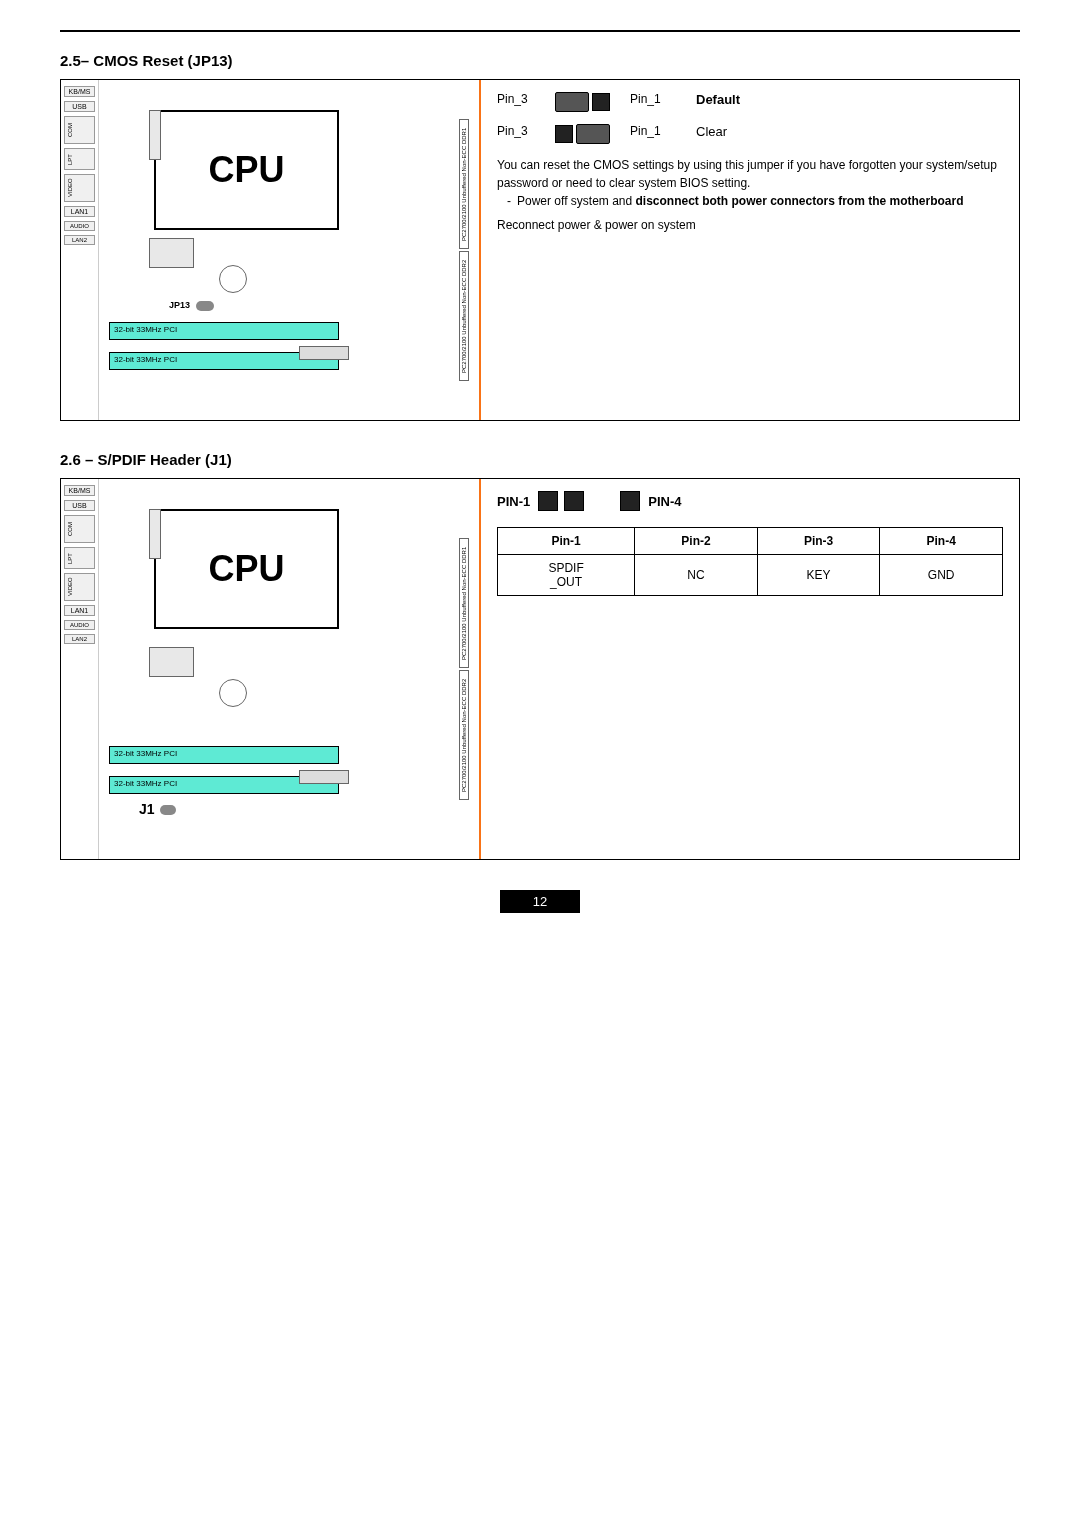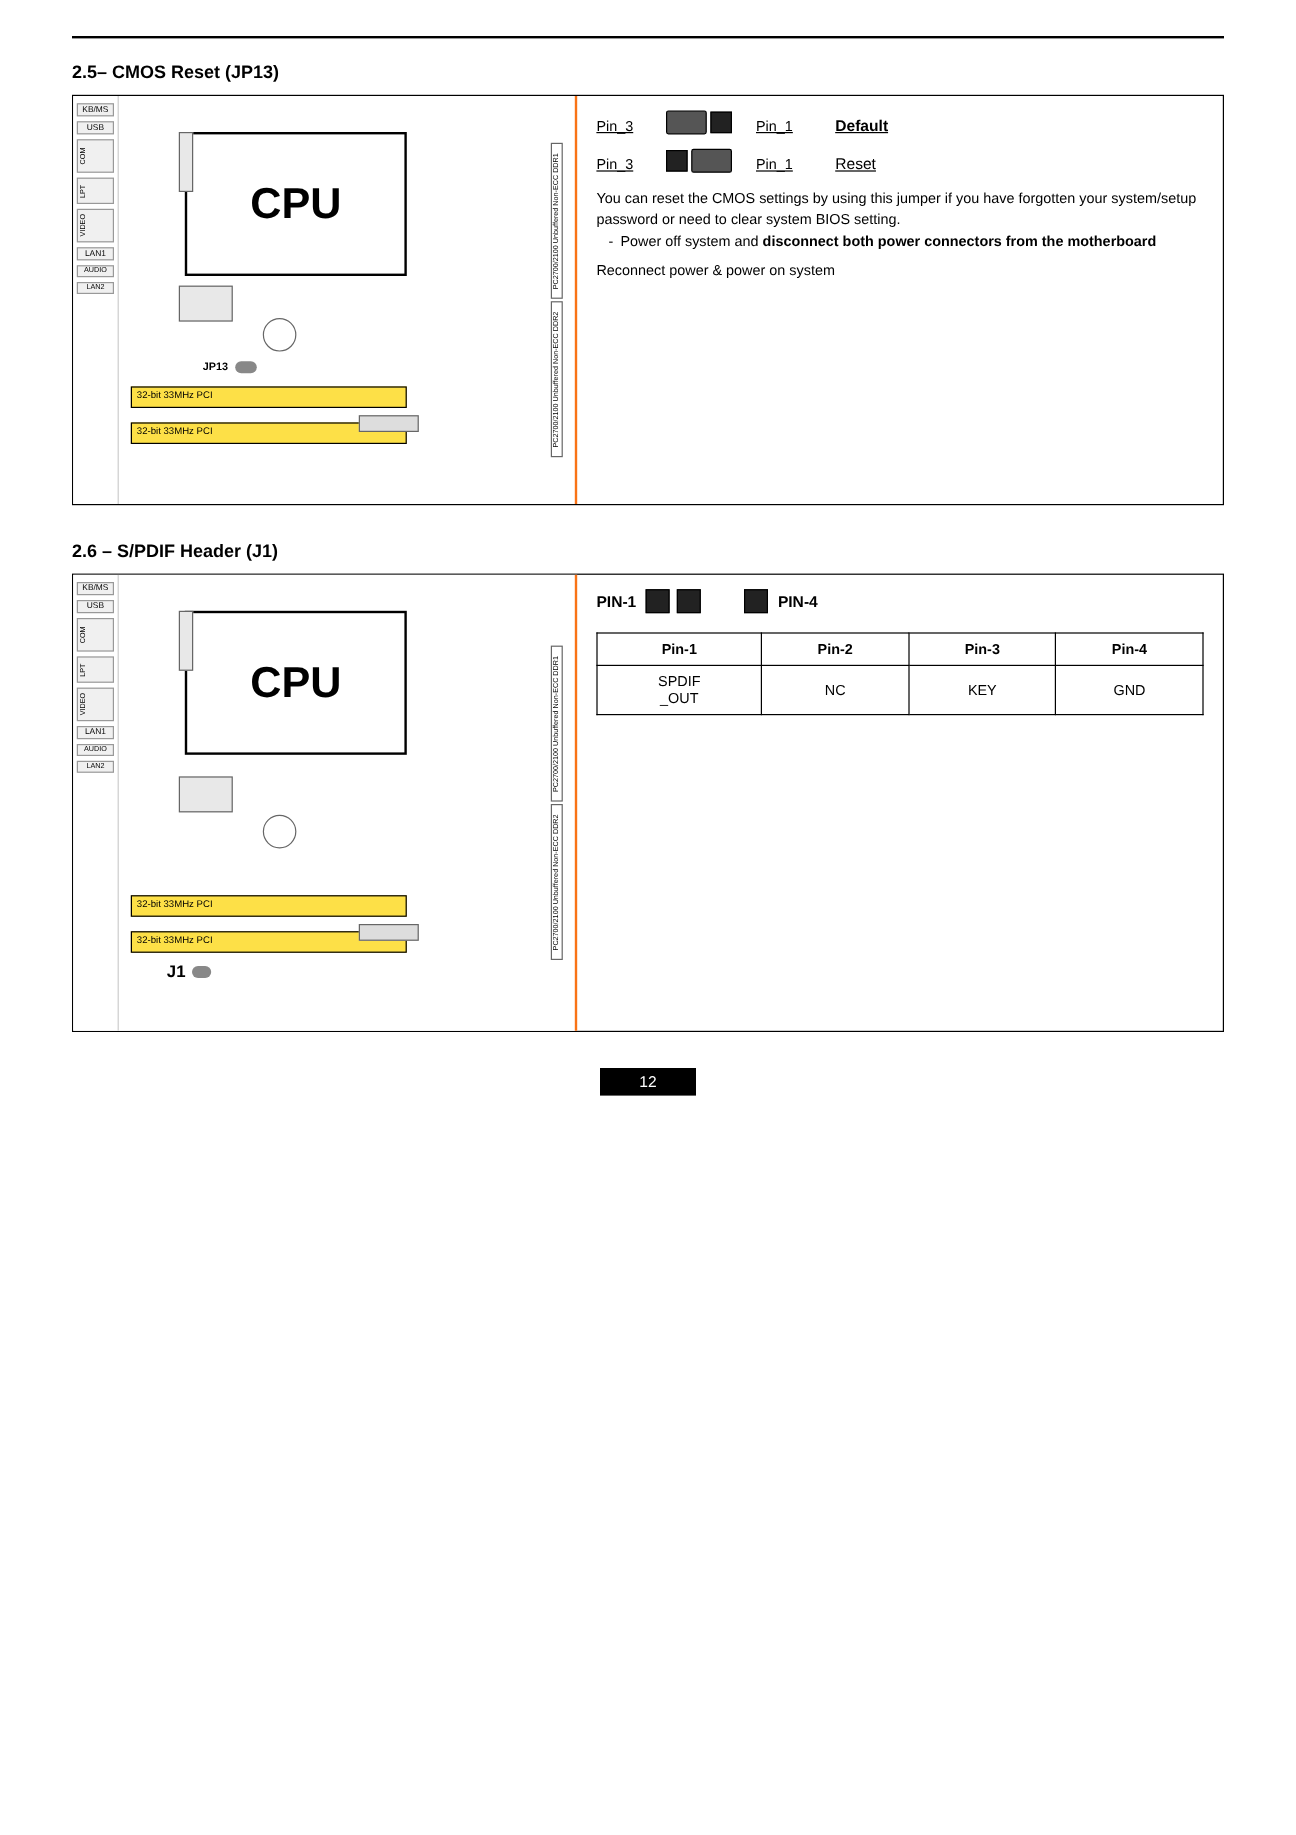--- a/index.html
+++ b/index.html
@@ -119,21 +119,21 @@
       position: absolute;
       border: 1px solid #666;
       background: #e8e8e8;
     }
 
     .pci-slot {
       position: absolute;
       border: 1px solid #000;
       font-size: 8px;
       padding: 2px 4px;
-      background: #fde047;
+      background: #5eead4;
     }
 
     .jp13-label {
       position: absolute;
       font-size: 9px;
       font-weight: bold;
     }
 
     .j1-label {
       position: absolute;
@@ -148,24 +148,23 @@
       font-size: 12px;
     }
 
     
     .jumper-diagram {
       margin-bottom: 12px;
     }
 
     .jumper-row {
       display: flex;
-      align-items: flex-end;
+      align-items: flex-start;
       margin-bottom: 6px;
       gap: 20px;
-      text-decoration: underline;
     }
 
     .pin-label {
       font-size: 12px;
       width: 38px;
     }
 
     .pin-label-right {
       font-size: 12px;
       width: 38px;
@@ -360,21 +359,21 @@
     </div>
 
     <div class="jumper-diagram">
       <div class="jumper-row">
         <span class="pin-label">Pin_3</span>
         <div class="jumper-pins">
           <div class="pin-square"></div>
           <div class="pin-square-covered"></div>
         </div>
         <span class="pin-label-right">Pin_1</span>
-        <span style="font-size:13px;margin-left:8px;">Reset</span>
+        <span style="font-size:13px;margin-left:8px;">Clear</span>
       </div>
     </div>
 
     <div class="info-text">
       <p>You can reset the CMOS settings by using this jumper if you have forgotten your system/setup password or need to clear system BIOS setting.</p>
       <ul>
         <li>Power off system and <strong>disconnect both power connectors from the motherboard</strong></li>
       </ul>
       <p style="margin-top:6px;">Reconnect power &amp; power on system</p>
     </div>

